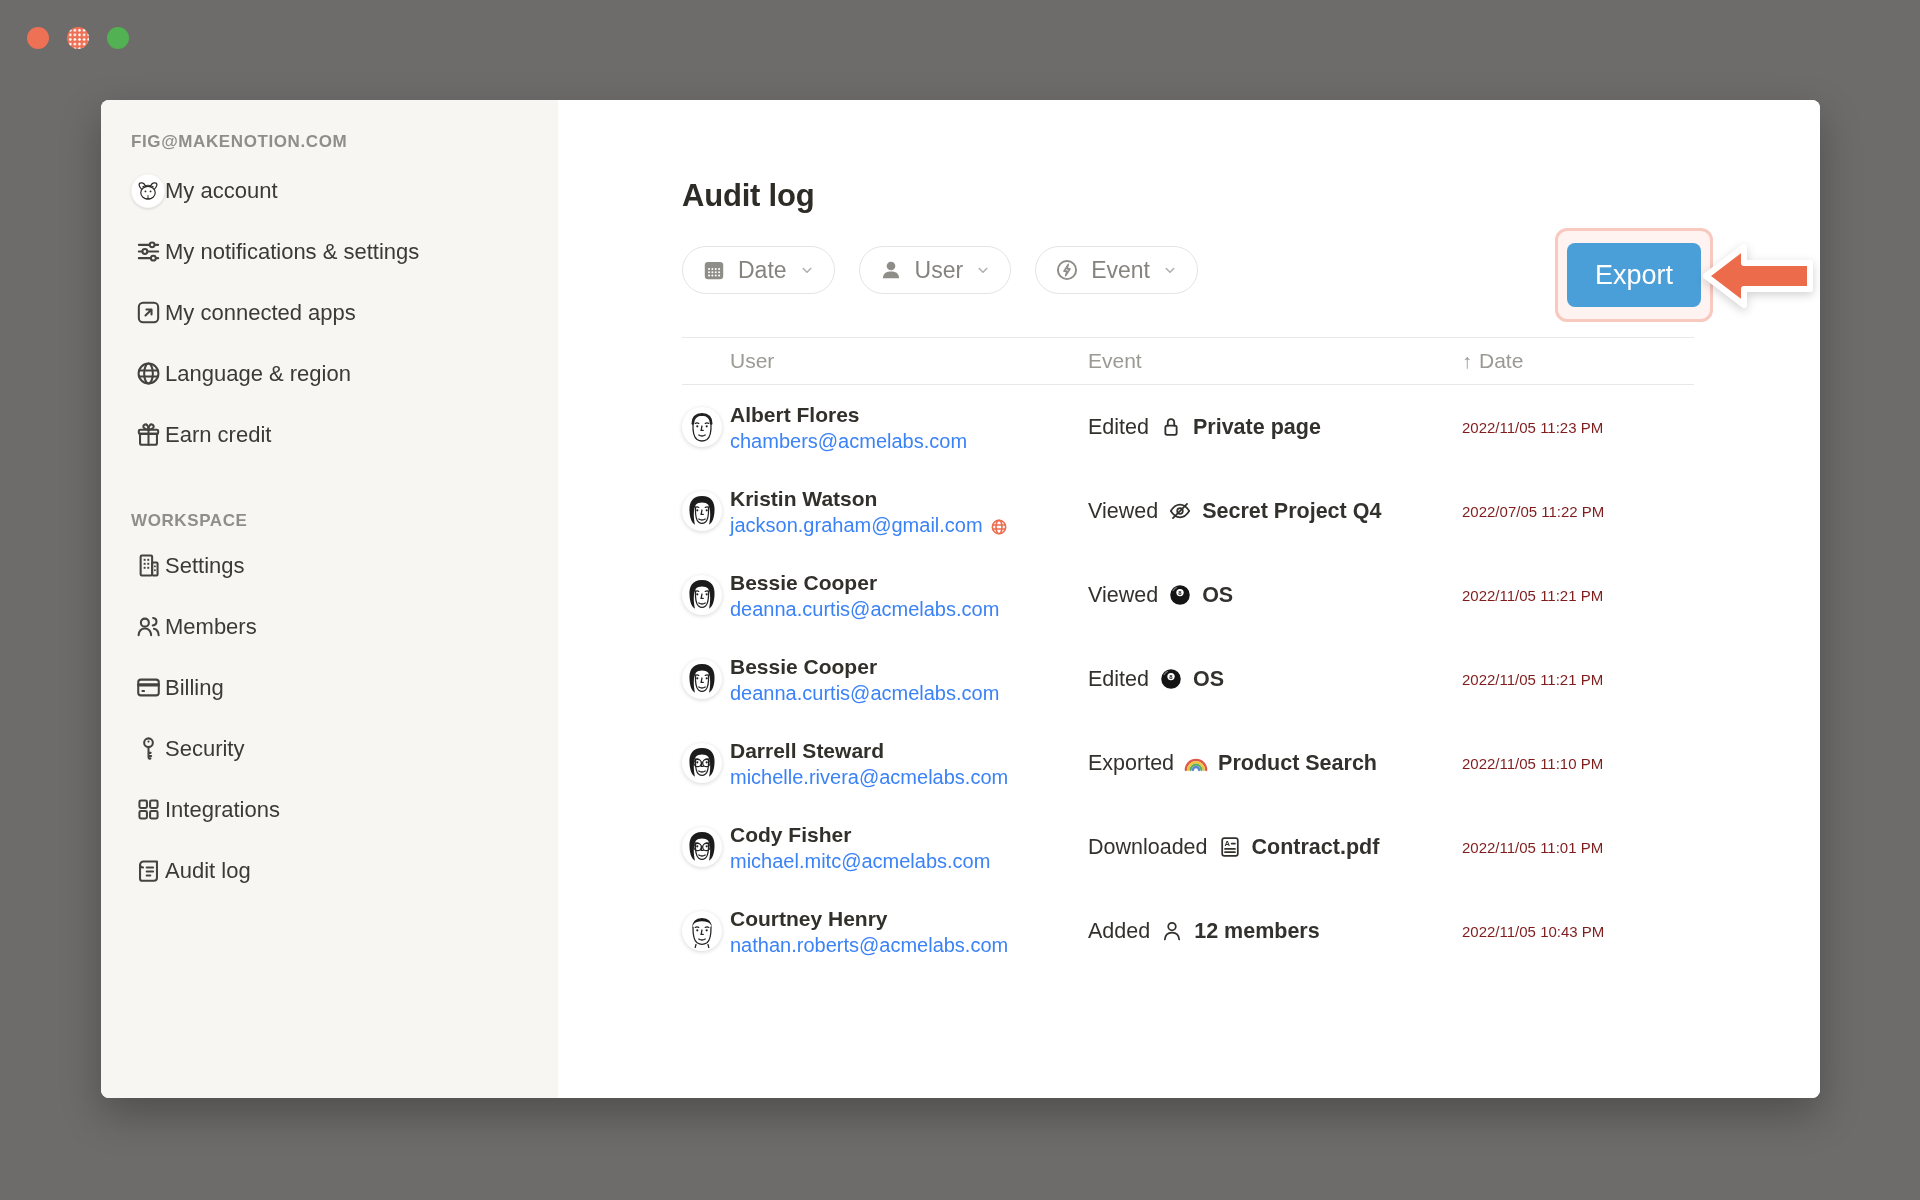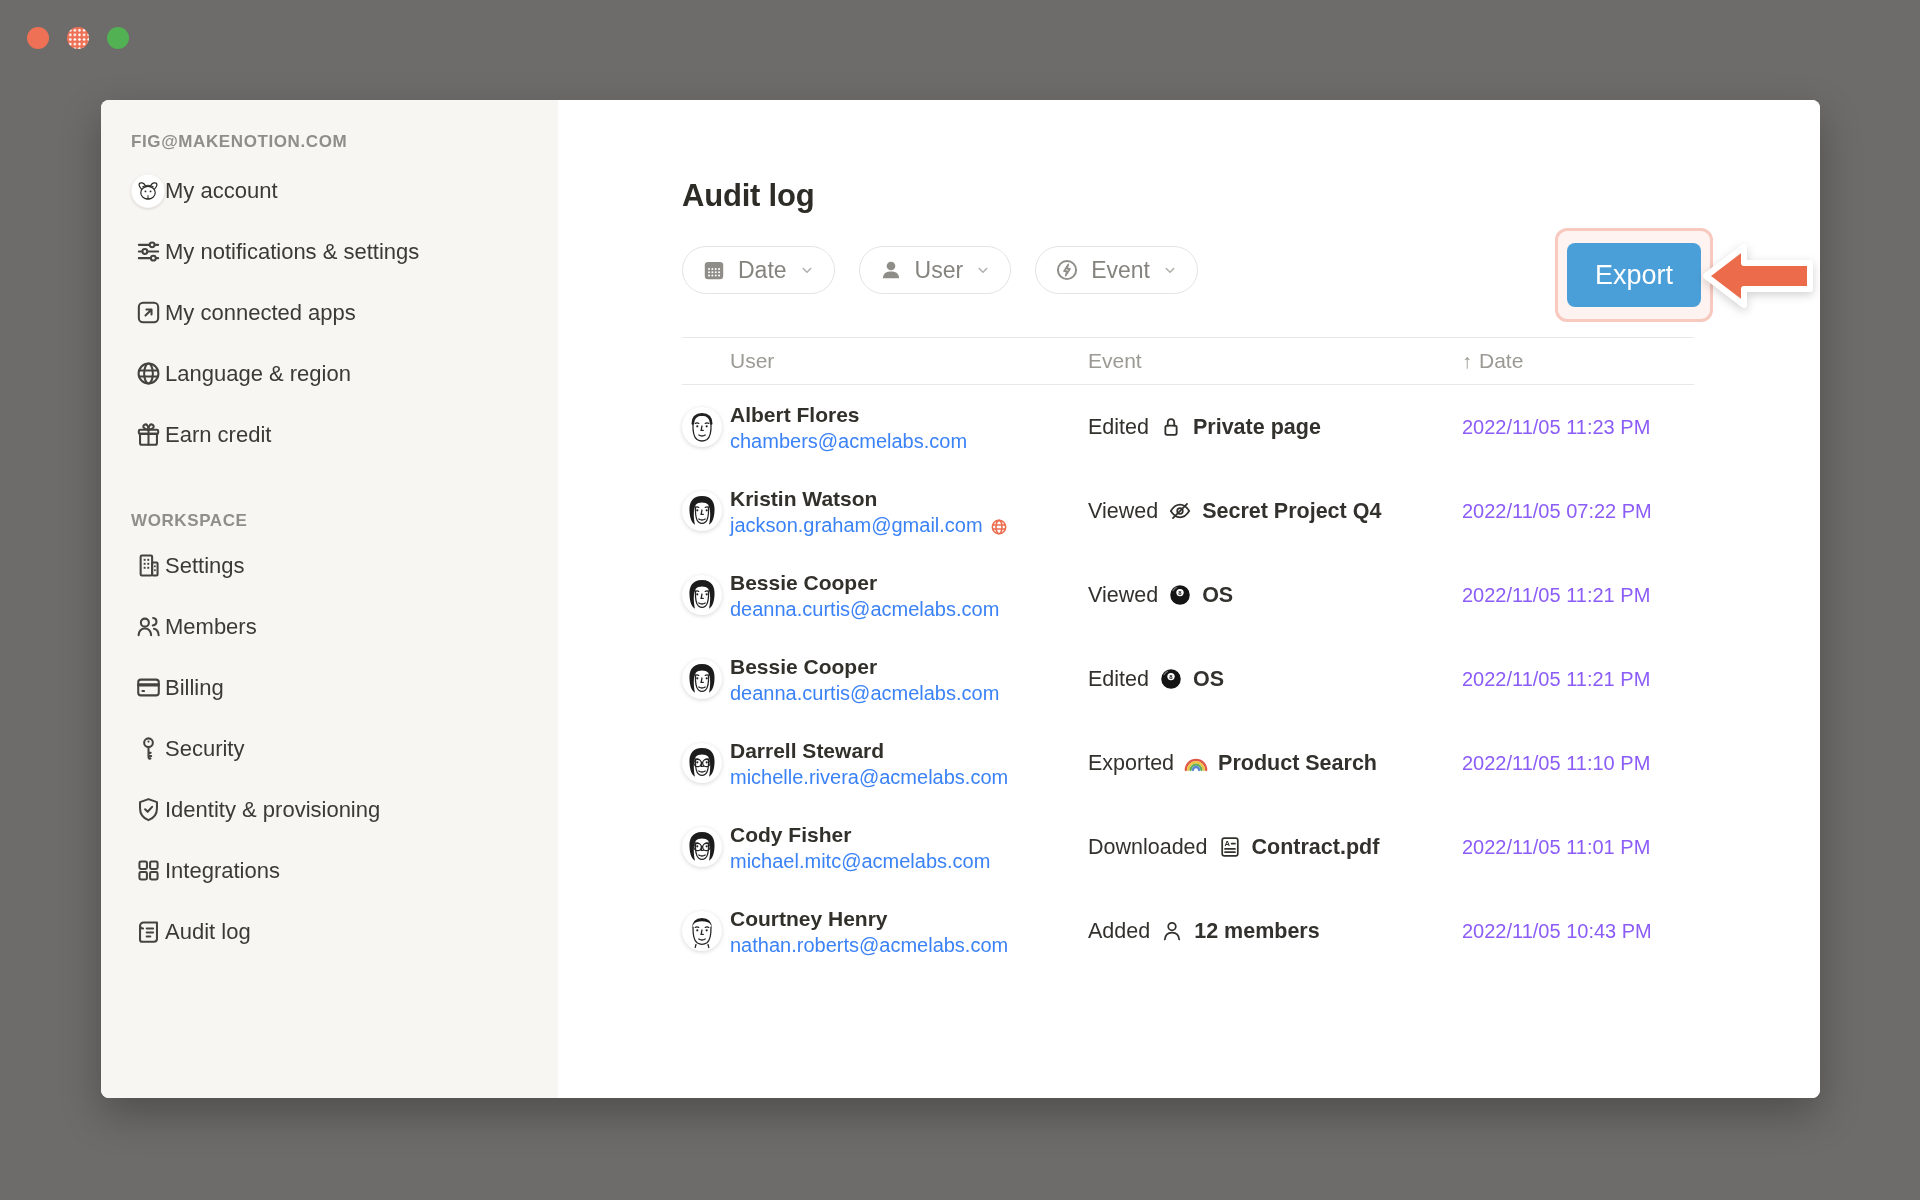--- a/index.html
+++ b/index.html
@@ -97,21 +97,21 @@
   .row-avatar { width:40px; height:40px; flex:0 0 40px; border-radius:50%; box-shadow:0 1px 4px rgba(0,0,0,0.16); }
   .row-avatar svg { width:40px; height:40px; display:block; }
   .uname { font-size:21px; font-weight:700; color:#32302b; line-height:25px; }
   .uemail { font-size:20px; color:#3b82f6; line-height:24px; display:flex; align-items:flex-end; gap:6px; margin-top:2px; }
   .uemail .email-icon { width:20px; height:20px; display:inline-flex; }
   .uemail .email-icon svg { width:20px; height:20px; }
   .cell-event { display:flex; align-items:center; gap:9px; font-size:21.5px; color:#33312d; }
   .event-icon { width:26px; height:26px; display:flex; align-items:center; justify-content:center; }
   .event-icon svg { width:26px; height:26px; }
   .event-object { font-weight:700; }
-  .cell-date { font-size:20px; color:#8b5cf6; }
+  .cell-date { font-size:15px; color:#7f1d1d; }
 </style>
 </head>
 <body>
 
 <div class="traffic">
   <div class="tl tl-close"></div>
   <div class="tl tl-min"></div>
   <div class="tl tl-zoom"></div>
 </div>
 
@@ -240,29 +240,20 @@
           <span class="side-icon">
             <svg viewBox="0 0 24 24" fill="none" stroke="#45433e" stroke-width="1.7" stroke-linecap="round" stroke-linejoin="round">
               <circle cx="12" cy="7.2" r="3.6"></circle>
               <circle cx="12" cy="6.3" r="0.9" fill="#45433e" stroke="none"></circle>
               <path d="M12 10.8 V19 C12 20 12.7 20.7 13.6 20.4 M12 18.3 H14.2 M12 15.6 H13.8"></path>
             </svg>
           </span>
           <span class="side-text">Security</span>
         </div>
 
-        <div class="side-item">
-          <span class="side-icon">
-            <svg viewBox="0 0 24 24" fill="none" stroke="#45433e" stroke-width="1.7" stroke-linecap="round" stroke-linejoin="round">
-              <path d="M12 3.4 L19 5.9 V11 C19 15.8 16.2 19.3 12 20.8 C7.8 19.3 5 15.8 5 11 V5.9 Z"></path>
-              <path d="M9.2 11.8 L11.3 13.9 L15 9.8"></path>
-            </svg>
-          </span>
-          <span class="side-text">Identity &amp; provisioning</span>
-        </div>
 
         <div class="side-item">
           <span class="side-icon">
             <svg viewBox="0 0 24 24" fill="none" stroke="#45433e" stroke-width="1.7" stroke-linecap="round" stroke-linejoin="round">
               <rect x="4.5" y="4.5" width="6.2" height="6.2" rx="1.2"></rect>
               <rect x="13.3" y="4.5" width="6.2" height="6.2" rx="1.2"></rect>
               <rect x="4.5" y="13.3" width="6.2" height="6.2" rx="1.2"></rect>
               <rect x="13.3" y="13.3" width="6.2" height="6.2" rx="1.2"></rect>
             </svg>
           </span>
@@ -436,21 +427,21 @@
       <span>Viewed</span>
       <span class="event-icon">
                 <svg viewBox="0 0 24 24" fill="none" stroke="#33312d" stroke-width="1.6" stroke-linecap="round">
                   <path d="M3.5 12 C6 8 9 6.2 12 6.2 C15 6.2 18 8 20.5 12 C18 16 15 17.8 12 17.8 C9 17.8 6 16 3.5 12 Z"></path>
                   <circle cx="12" cy="12" r="2.6"></circle>
                   <path d="M5.5 18.5 L18.5 5.5"></path>
                 </svg>
               </span>
       <span class="event-object">Secret Project Q4</span>
     </div>
-    <div class="cell-date">2022/11/05 07:22 PM</div>
+    <div class="cell-date">2022/07/05 11:22 PM</div>
   </div>
 
   <div class="audit-grid t-row">
     <div class="cell-user">
       <span class="row-avatar">
                 <svg viewBox="0 0 40 40">
                   <circle cx="20" cy="20" r="19" fill="#fff"></circle>
                   <path d="M20 5 C10 5 7 12 7.5 20 C7.8 27 9.5 31.5 13 33.8 C11.5 27 11 18 14 13.5 C16 10.8 24 10.8 26 13.5 C29 18 28.5 27 27 33.8 C30.5 31.5 32.2 27 32.5 20 C33 12 30 5 20 5 Z" fill="#1c1c1c"></path>
                   <g stroke="#222" stroke-width="1.25" fill="none" stroke-linecap="round">
                     <path d="M13.5 16 Q13 28 16.5 31 Q20 33.8 23.5 31 Q27 28 26.5 16"></path>

